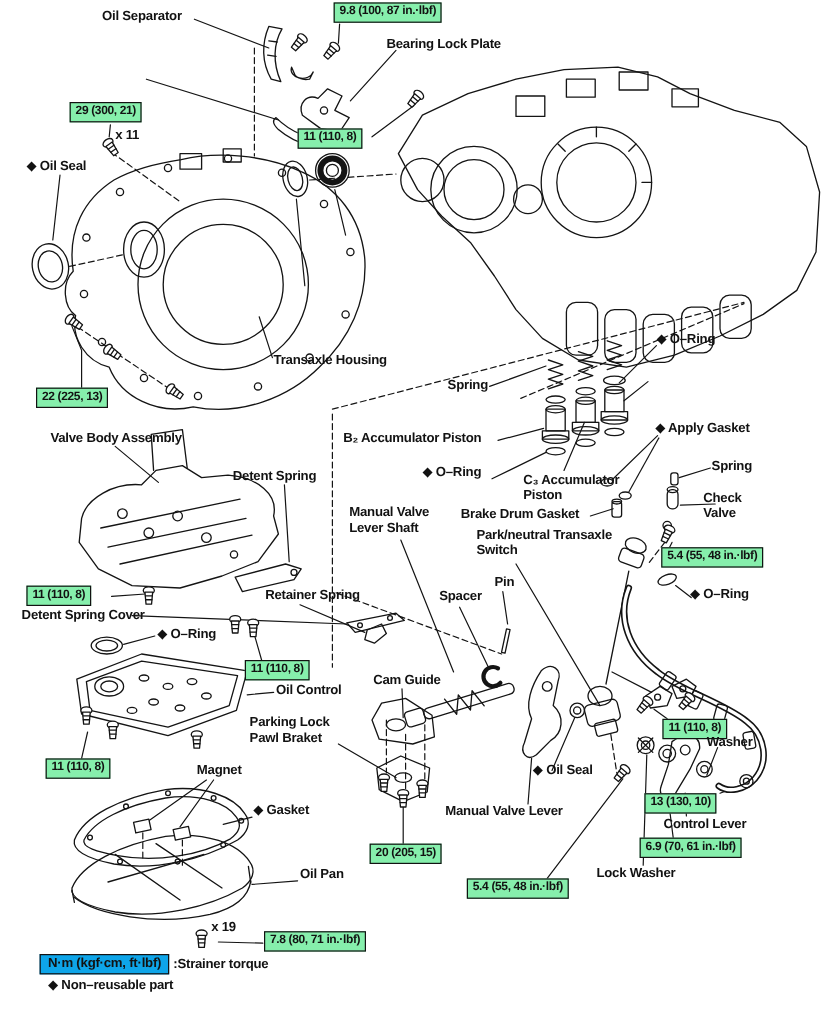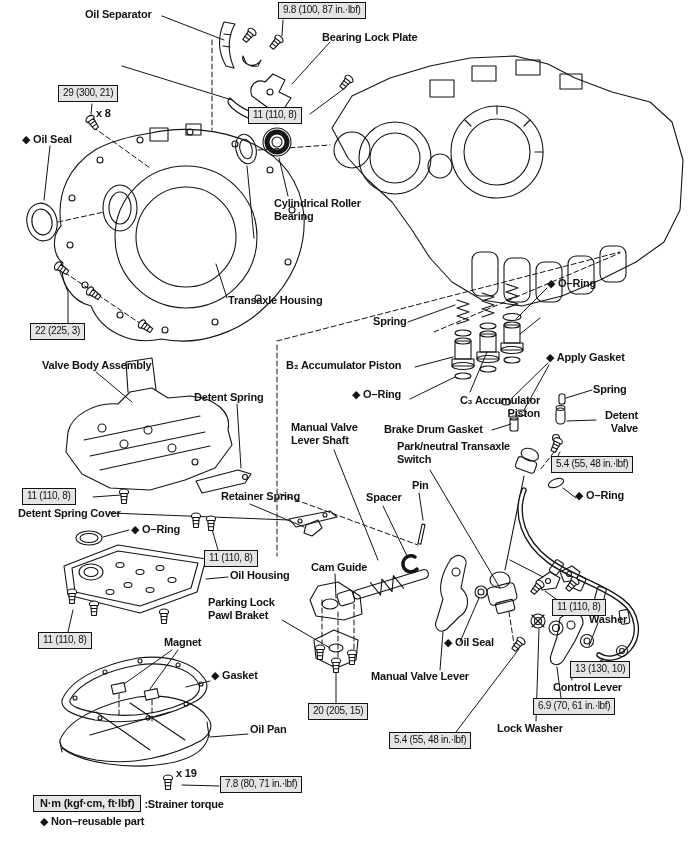--- a/index.html
+++ b/index.html
@@ -3,27 +3,27 @@
 <meta charset="utf-8">
 <style>
   html,body{margin:0;padding:0;background:#fff}
   .stage{position:relative;width:689px;height:841px;background:#fff;overflow:hidden;
          font-family:"Liberation Sans","DejaVu Sans",sans-serif;color:#121212}
   .art{position:absolute;left:0;top:0}
   .art *{vector-effect:non-scaling-stroke}
   .lbl{position:absolute;font-size:11px;font-weight:700;line-height:1.18;
        white-space:nowrap;letter-spacing:-.2px;color:#121212}
   .wrap{white-space:normal}
-  .ctr{text-align:right}
-  .tbox{position:absolute;font-size:10px;font-weight:400;line-height:1.15;
-        border:1.6px solid #121212;background:#e5e5e5;padding:1px 4px 2px;
+  .ctr{text-align:left}
+  .tbox{position:absolute;font-size:10px;font-weight:700;line-height:1.15;
+        border:1.6px solid #121212;background:#86efac;padding:1px 4px 2px;
         white-space:nowrap;letter-spacing:-.3px}
   .legend-row{position:absolute;display:flex;align-items:center;gap:3px;
               font-size:11px;font-weight:700;letter-spacing:-.2px}
-  .legend-row .inbox{border:1.6px solid #121212;padding:1px 6px 2px;background:#e5e5e5}
+  .legend-row .inbox{border:1.6px solid #121212;padding:1px 6px 2px;background:#0ea5e9}
 </style>
 </head>
 <body>
 
 <div class="stage">
 
 <svg class="art" width="689" height="841" viewBox="0 0 689 841" fill="none" stroke="#141414" stroke-width="1.1" stroke-linecap="round" stroke-linejoin="round">
   <defs>
     <g id="bolt">
       <ellipse cx="0" cy="0" rx="4.6" ry="3" fill="#fff"></ellipse>
@@ -387,58 +387,57 @@
     <use href="#bolt" transform="translate(540,584) rotate(40)"></use>
     <use href="#bolt" transform="translate(575,581) rotate(40)"></use>
     <use href="#bolt" transform="translate(521,641) rotate(40)"></use>
   </g>
 </svg>
 
   <div class="lbl" style="left:85px;top:8px">Oil Separator</div>
   <div class="tbox" style="left:278px;top:2px">9.8 (100, 87 in.·lbf)</div>
   <div class="lbl" style="left:322px;top:31px">Bearing Lock Plate</div>
   <div class="tbox" style="left:58px;top:85px">29 (300, 21)</div>
-  <div class="lbl" style="left:96px;top:107px">x 8</div>
+  <div class="lbl" style="left:96px;top:107px">x 11</div>
   <div class="tbox" style="left:248px;top:107px">11 (110, 8)</div>
   <div class="lbl" style="left:22px;top:133px">◆ Oil Seal</div>
-  <div class="lbl wrap" style="left:274px;top:197px;width:108px">Cylindrical Roller Bearing</div>
   <div class="lbl" style="left:228px;top:294px">Transaxle Housing</div>
-  <div class="tbox" style="left:30px;top:323px">22 (225, 3)</div>
+  <div class="tbox" style="left:30px;top:323px">22 (225, 13)</div>
   <div class="lbl" style="left:42px;top:359px">Valve Body Assembly</div>
   <div class="lbl" style="left:373px;top:315px">Spring</div>
   <div class="lbl" style="left:547px;top:277px">◆ O–Ring</div>
   <div class="lbl" style="left:286px;top:359px">B₂ Accumulator Piston</div>
   <div class="lbl" style="left:546px;top:351px">◆ Apply Gasket</div>
   <div class="lbl" style="left:352px;top:388px">◆ O–Ring</div>
   <div class="lbl" style="left:593px;top:383px">Spring</div>
   <div class="lbl wrap ctr" style="left:436px;top:394px;width:104px">C₃ Accumulator Piston</div>
-  <div class="lbl wrap ctr" style="left:586px;top:409px;width:52px">Detent Valve</div>
+  <div class="lbl wrap ctr" style="left:586px;top:409px;width:52px">Check Valve</div>
   <div class="lbl" style="left:384px;top:423px">Brake Drum Gasket</div>
   <div class="lbl" style="left:194px;top:391px">Detent Spring</div>
   <div class="lbl wrap" style="left:291px;top:421px;width:84px">Manual Valve Lever Shaft</div>
   <div class="lbl wrap" style="left:397px;top:440px;width:132px">Park/neutral Transaxle Switch</div>
   <div class="lbl" style="left:412px;top:479px">Pin</div>
   <div class="lbl" style="left:366px;top:491px">Spacer</div>
   <div class="tbox" style="left:551px;top:456px">5.4 (55, 48 in.·lbf)</div>
   <div class="lbl" style="left:575px;top:489px">◆ O–Ring</div>
   <div class="tbox" style="left:22px;top:488px">11 (110, 8)</div>
   <div class="lbl" style="left:18px;top:507px">Detent Spring Cover</div>
   <div class="lbl" style="left:221px;top:490px">Retainer Spring</div>
   <div class="lbl" style="left:131px;top:523px">◆ O–Ring</div>
   <div class="tbox" style="left:204px;top:550px">11 (110, 8)</div>
-  <div class="lbl" style="left:230px;top:569px">Oil Housing</div>
+  <div class="lbl" style="left:230px;top:569px">Oil Control</div>
   <div class="lbl wrap" style="left:208px;top:596px;width:88px">Parking Lock Pawl Braket</div>
   <div class="tbox" style="left:38px;top:632px">11 (110, 8)</div>
   <div class="lbl" style="left:164px;top:636px">Magnet</div>
   <div class="lbl" style="left:311px;top:561px">Cam Guide</div>
   <div class="lbl" style="left:371px;top:670px">Manual Valve Lever</div>
   <div class="lbl" style="left:444px;top:636px">◆ Oil Seal</div>
   <div class="tbox" style="left:552px;top:599px">11 (110, 8)</div>
   <div class="lbl" style="left:589px;top:613px">Washer</div>
-  <div class="tbox" style="left:570px;top:661px">13 (130, 10)</div>
+  <div class="tbox" style="left:537px;top:661px">13 (130, 10)</div>
   <div class="lbl" style="left:553px;top:681px">Control Lever</div>
   <div class="tbox" style="left:533px;top:698px">6.9 (70, 61 in.·lbf)</div>
   <div class="lbl" style="left:497px;top:722px">Lock Washer</div>
   <div class="tbox" style="left:389px;top:732px">5.4 (55, 48 in.·lbf)</div>
   <div class="tbox" style="left:308px;top:703px">20 (205, 15)</div>
   <div class="lbl" style="left:211px;top:669px">◆ Gasket</div>
   <div class="lbl" style="left:250px;top:723px">Oil Pan</div>
   <div class="lbl" style="left:176px;top:767px">x 19</div>
   <div class="tbox" style="left:220px;top:776px">7.8 (80, 71 in.·lbf)</div>
 

